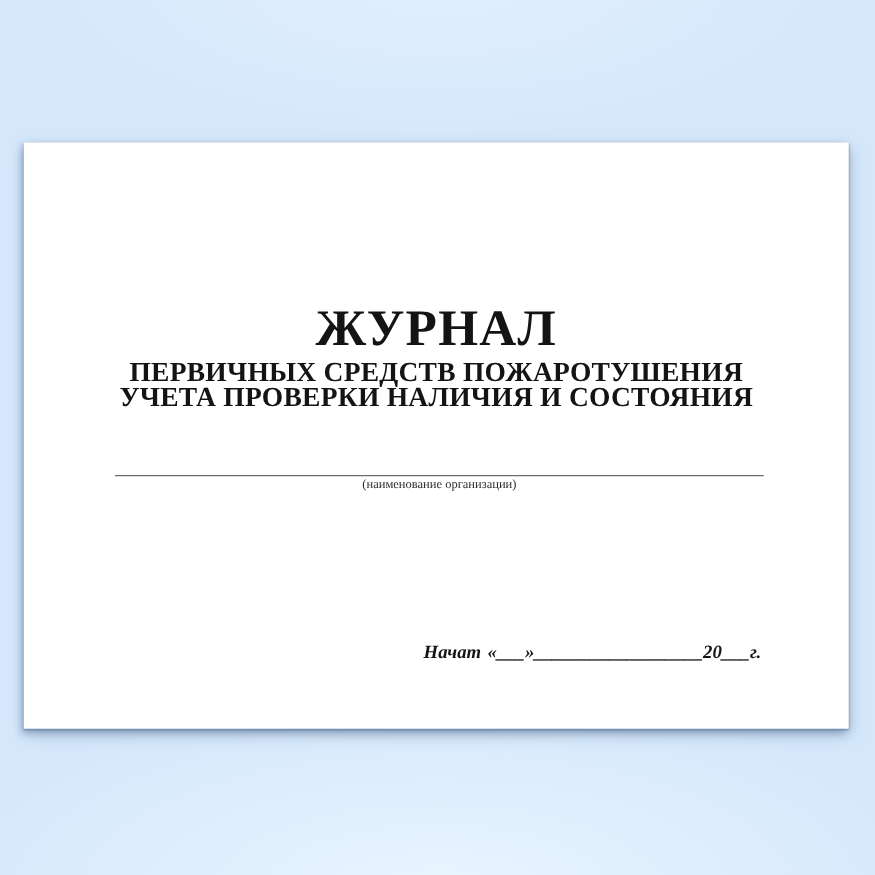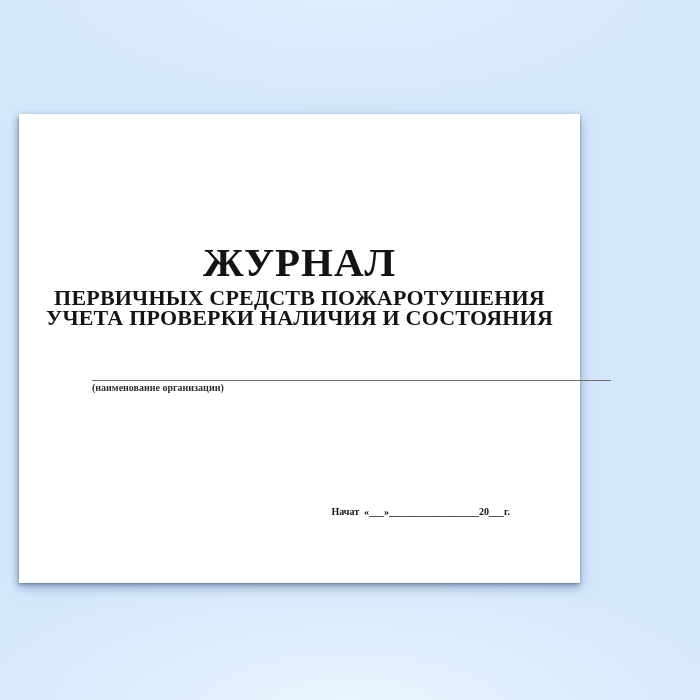--- a/index.html
+++ b/index.html
@@ -18,21 +18,21 @@
     height: 700px;
     background:
       radial-gradient(ellipse 90% 35% at 50% 102%, rgba(236,246,255,0.9) 0%, rgba(236,246,255,0) 65%),
       radial-gradient(ellipse 80% 30% at 50% -2%, rgba(230,242,254,0.7) 0%, rgba(230,242,254,0) 60%),
       linear-gradient(180deg, var(--background) 0%, var(--background) 100%);
   }
   .page {
     position: absolute;
     left: 19px;
     top: 114px;
-    width: 561px;
+    width: 660px;
     height: 469px;
     background: var(--page);
     box-shadow:
       0 1px 2px rgba(86,116,152,0.75),
       -2px 3px 6px rgba(86,116,152,0.45),
       2px 5px 12px rgba(86,116,152,0.35);
   }
   .title-block {
     position: absolute;
     left: 0;
@@ -53,42 +53,43 @@
     font-weight: bold;
     font-size: 22px;
     line-height: 20px;
     letter-spacing: 0.2px;
   }
   .org-block {
     position: absolute;
     left: 73px;
     top: 266px;
     width: 519px;
-    font-weight: bold;
+    text-align: center;
   }
   .org-rule {
     height: 0;
     border-top: 1.5px solid var(--rule);
   }
   .org-caption {
     margin-top: 1px;
     font-size: 10px;
     line-height: 12px;
     color: #2e2e2e;
   }
   .dates-block {
     position: absolute;
-    top: 340px;
+    top: 351px;
     right: 70px;
     text-align: right;
     color: var(--ink);
     font-weight: bold;
-    font-size: 10px;
+    font-size: 15px;
     line-height: 23px;
     white-space: pre;
+    font-style: italic;
   }
   .date-label {
     margin-right: 5px;
   }
 </style>
 </head>
 <body>
 
 <div class="scene">
   <div class="page">

